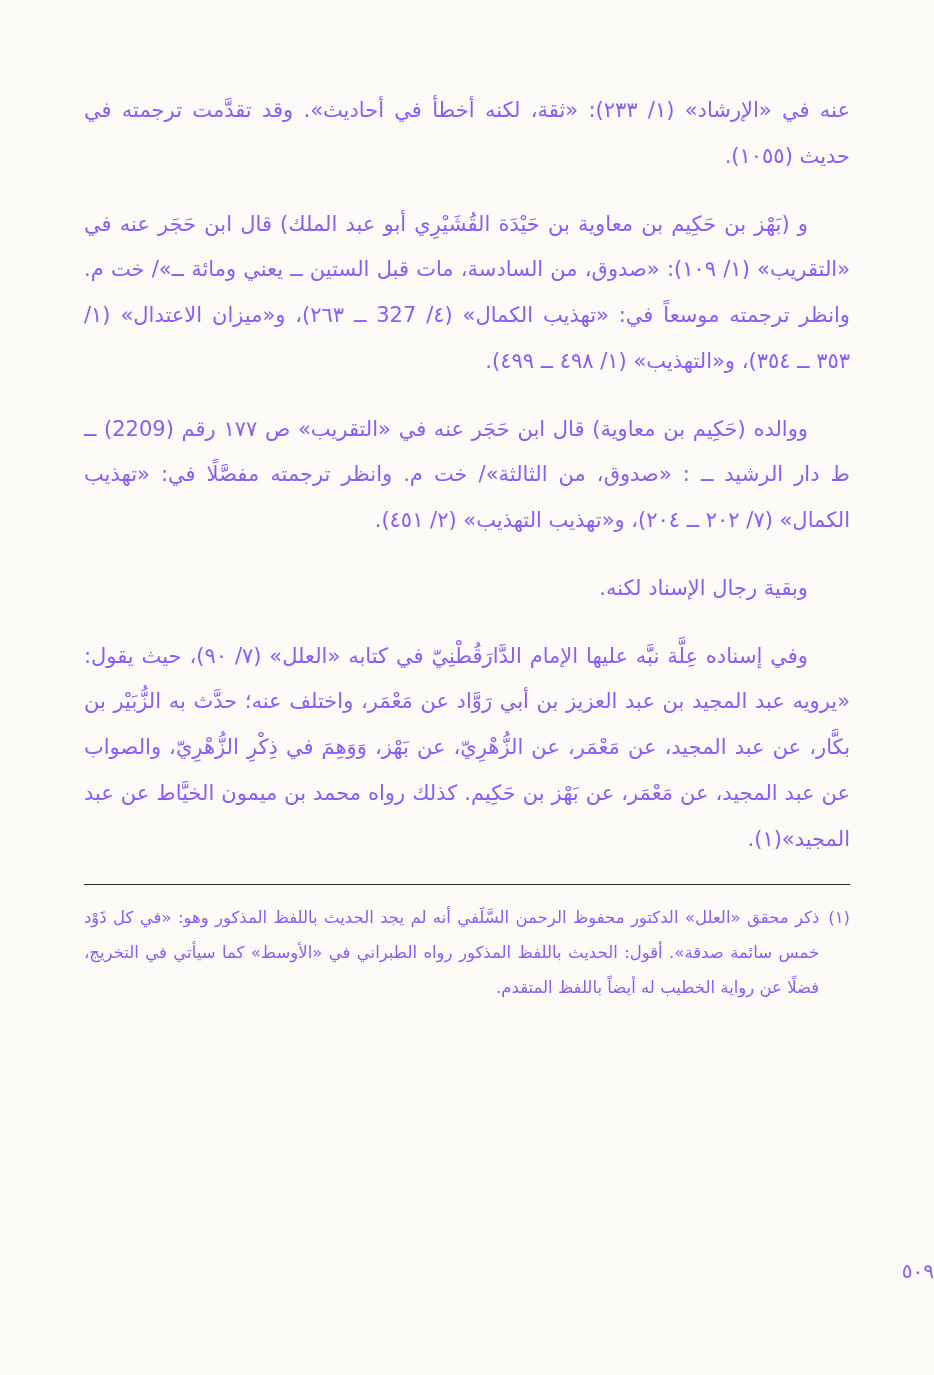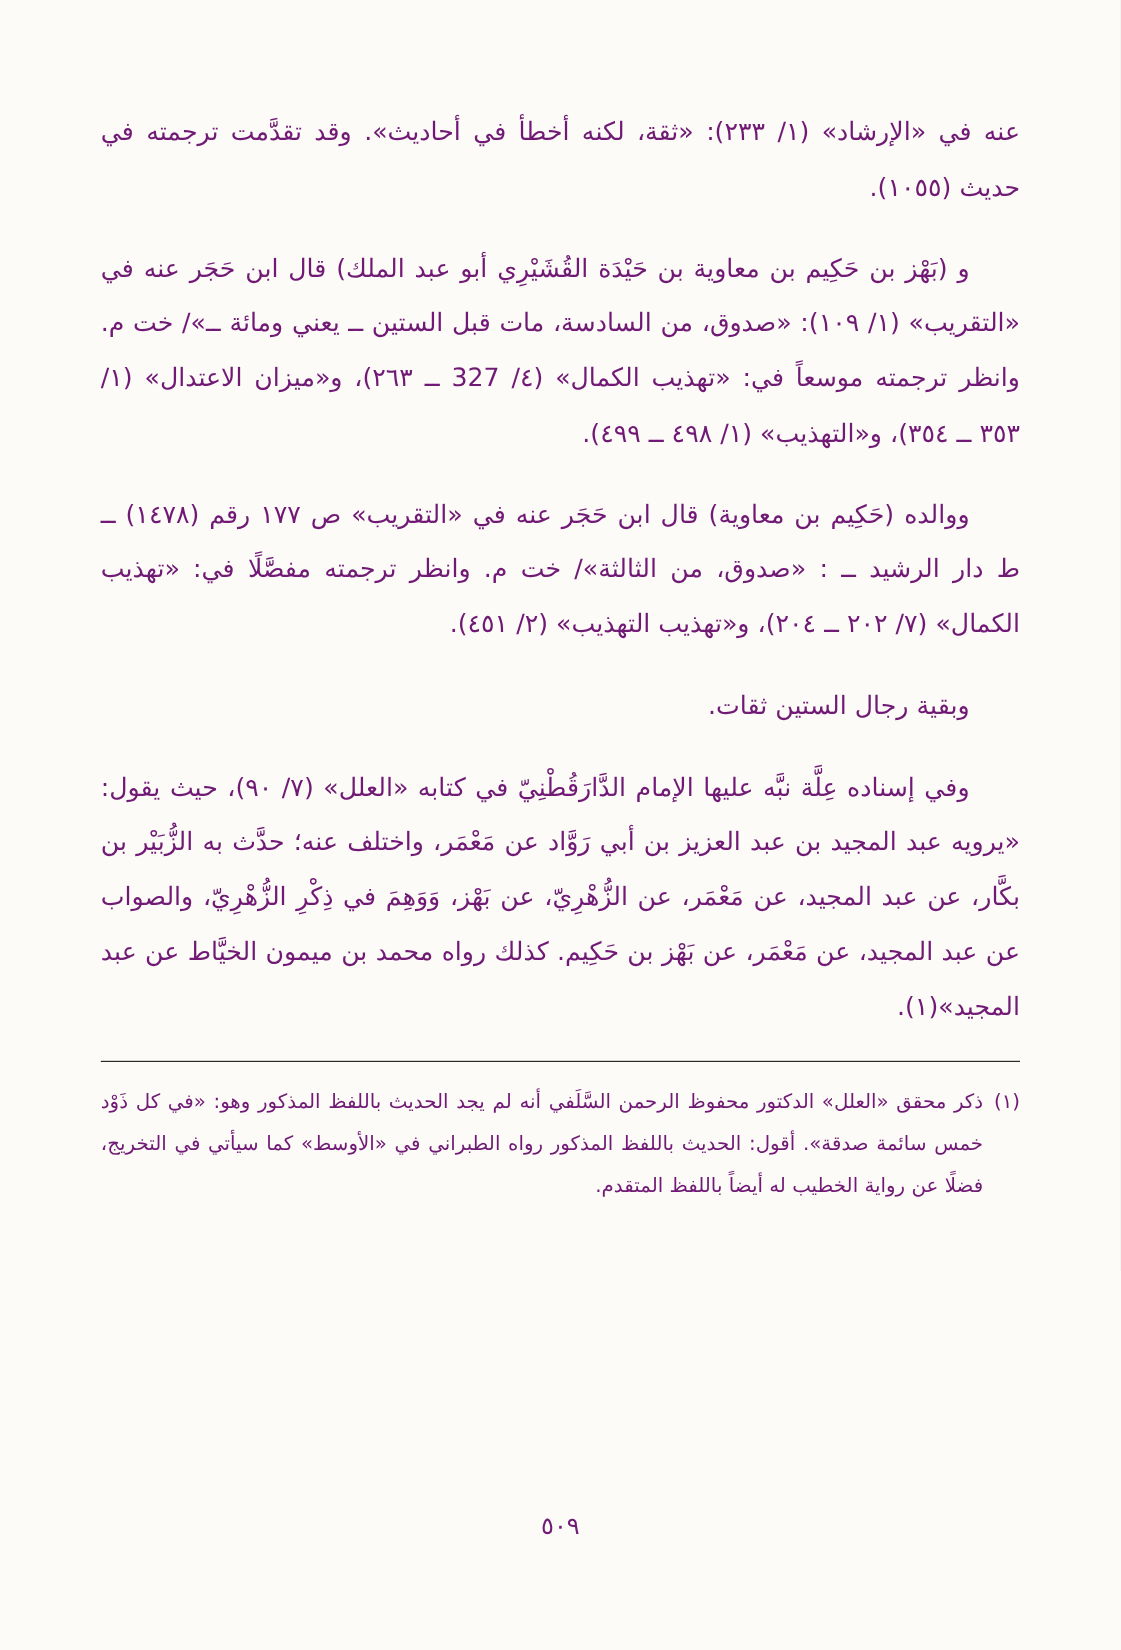--- a/index.html
+++ b/index.html
@@ -10,21 +10,21 @@
   .page {
     position: relative;
     width: 934px;
     height: 1375px;
     margin: 0 auto;
     background: #fcfbf7;
     box-sizing: border-box;
     padding: 88px 84px 0 84px;
     direction: rtl;
     font-family: "DejaVu Sans", sans-serif;
-    color: #701a75;
+    color: #8b5cf6;
     overflow: hidden;
   }
   .body-text {
     font-size: 21px;
     line-height: 2.18;
     text-align: justify;
     text-justify: inter-word;
   }
   .body-text p {
     margin: 0 0 22px 0;
@@ -53,35 +53,34 @@
     flex: 0 0 auto;
   }
   .footnote .fn-text {
     flex: 1 1 auto;
   }
   .page-number {
     position: absolute;
     bottom: 92px;
     left: 0;
     right: 0;
-    text-align: center;
     font-size: 20px;
     letter-spacing: 2px;
   }
 </style>
 </head>
 <body>
 
 <div class="page">
 
   <div class="body-text">
     <p>عنه في «الإرشاد» (١/ ٢٣٣): «ثقة، لكنه أخطأ في أحاديث». وقد تقدَّمت ترجمته في حديث (١٠٥٥).</p>
     <p class="indent">و (بَهْز بن حَكِيم بن معاوية بن حَيْدَة القُشَيْرِي أبو عبد الملك) قال ابن حَجَر عنه في «التقريب» (١/ ١٠٩): «صدوق، من السادسة، مات قبل الستين ــ يعني ومائة ــ»/ خت م. وانظر ترجمته موسعاً في: «تهذيب الكمال» (٤/ 327 ــ ٢٦٣)، و«ميزان الاعتدال» (١/ ٣٥٣ ــ ٣٥٤)، و«التهذيب» (١/ ٤٩٨ ــ ٤٩٩).</p>
-    <p class="indent">ووالده (حَكِيم بن معاوية) قال ابن حَجَر عنه في «التقريب» ص ١٧٧ رقم (١٤٧٨) ــ ط دار الرشيد ــ : «صدوق، من الثالثة»/ خت م. وانظر ترجمته مفصَّلًا في: «تهذيب الكمال» (٧/ ٢٠٢ ــ ٢٠٤)، و«تهذيب التهذيب» (٢/ ٤٥١).</p>
-    <p class="indent">وبقية رجال الستين ثقات.</p>
+    <p class="indent">ووالده (حَكِيم بن معاوية) قال ابن حَجَر عنه في «التقريب» ص ١٧٧ رقم (2209) ــ ط دار الرشيد ــ : «صدوق، من الثالثة»/ خت م. وانظر ترجمته مفصَّلًا في: «تهذيب الكمال» (٧/ ٢٠٢ ــ ٢٠٤)، و«تهذيب التهذيب» (٢/ ٤٥١).</p>
+    <p class="indent">وبقية رجال الإسناد لكنه.</p>
     <p class="indent">وفي إسناده عِلَّة نبَّه عليها الإمام الدَّارَقُطْنِيّ في كتابه «العلل» (٧/ ٩٠)، حيث يقول: «يرويه عبد المجيد بن عبد العزيز بن أبي رَوَّاد عن مَعْمَر، واختلف عنه؛ حدَّث به الزُّبَيْر بن بكَّار، عن عبد المجيد، عن مَعْمَر، عن الزُّهْرِيّ، عن بَهْز، وَوَهِمَ في ذِكْرِ الزُّهْرِيّ، والصواب عن عبد المجيد، عن مَعْمَر، عن بَهْز بن حَكِيم. كذلك رواه محمد بن ميمون الخيَّاط عن عبد المجيد»(١).</p>
   </div>
 
   <hr class="footnote-sep">
 
   <div class="footnotes">
     <div class="footnote">
       <span class="fn-marker">(١)</span>
       <span class="fn-text">ذكر محقق «العلل» الدكتور محفوظ الرحمن السَّلَفي أنه لم يجد الحديث باللفظ المذكور وهو: «في كل ذَوْد خمس سائمة صدقة». أقول: الحديث باللفظ المذكور رواه الطبراني في «الأوسط» كما سيأتي في التخريج، فضلًا عن رواية الخطيب له أيضاً باللفظ المتقدم.</span>
     </div>

